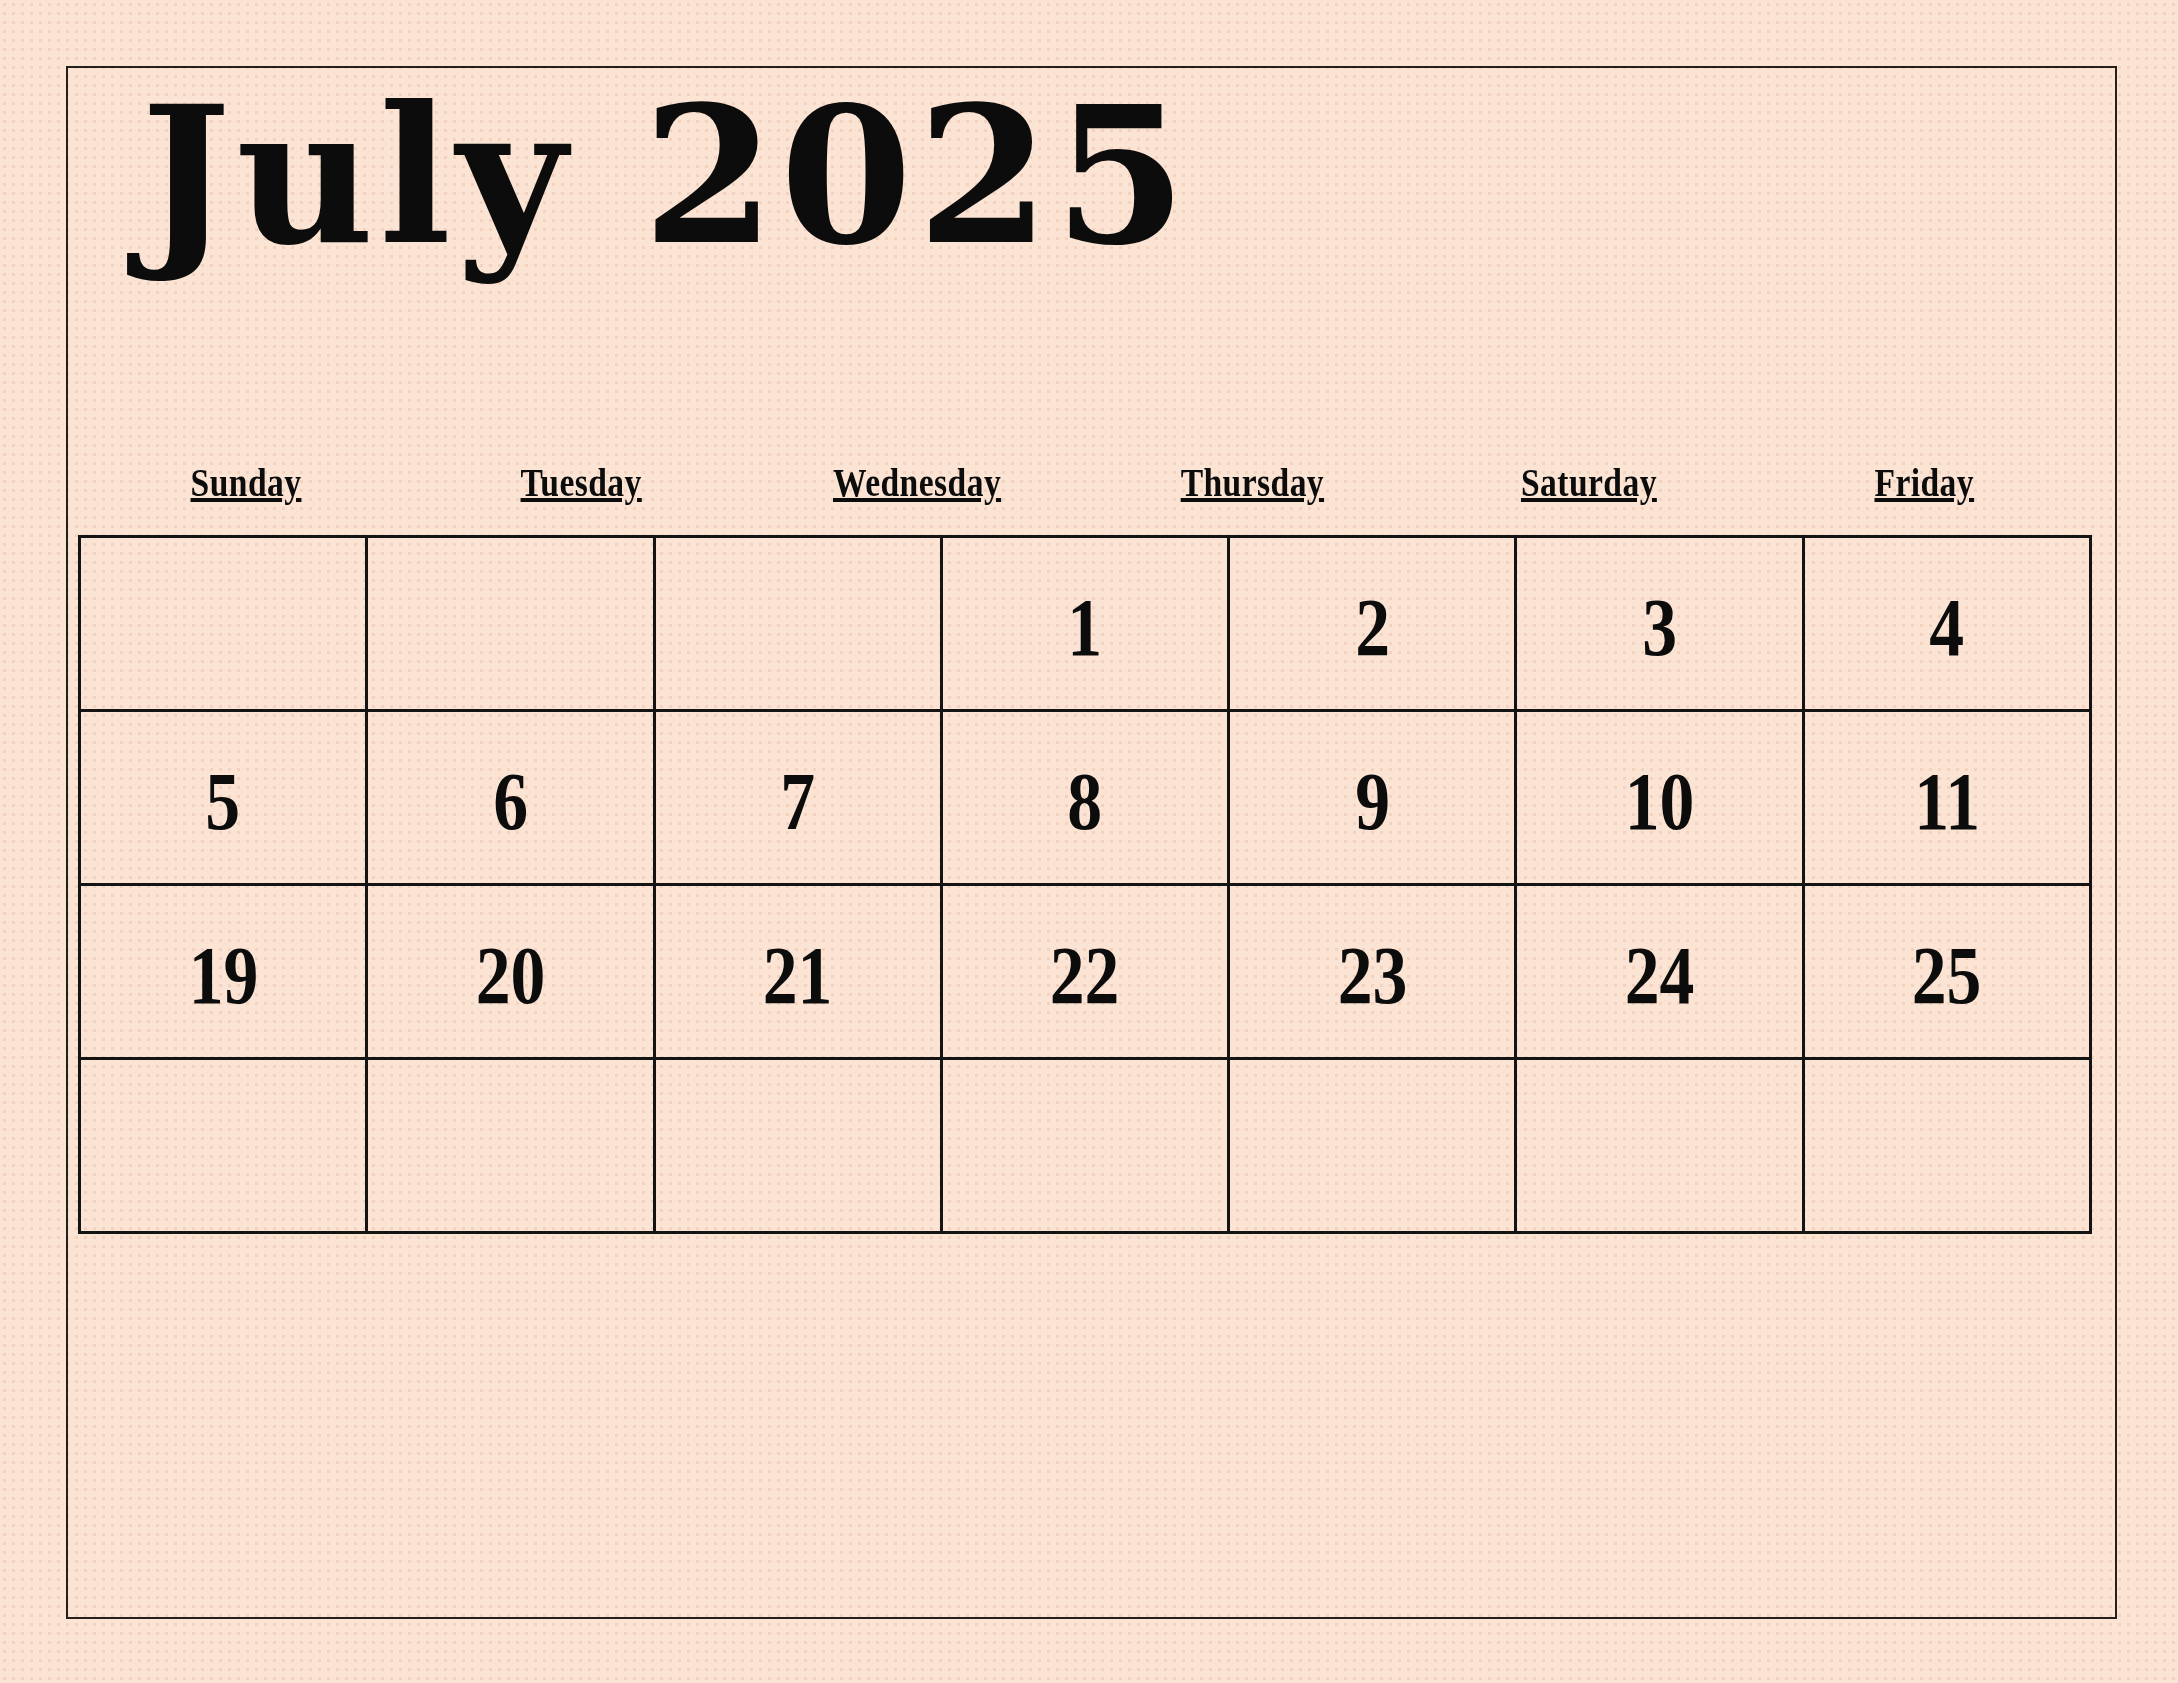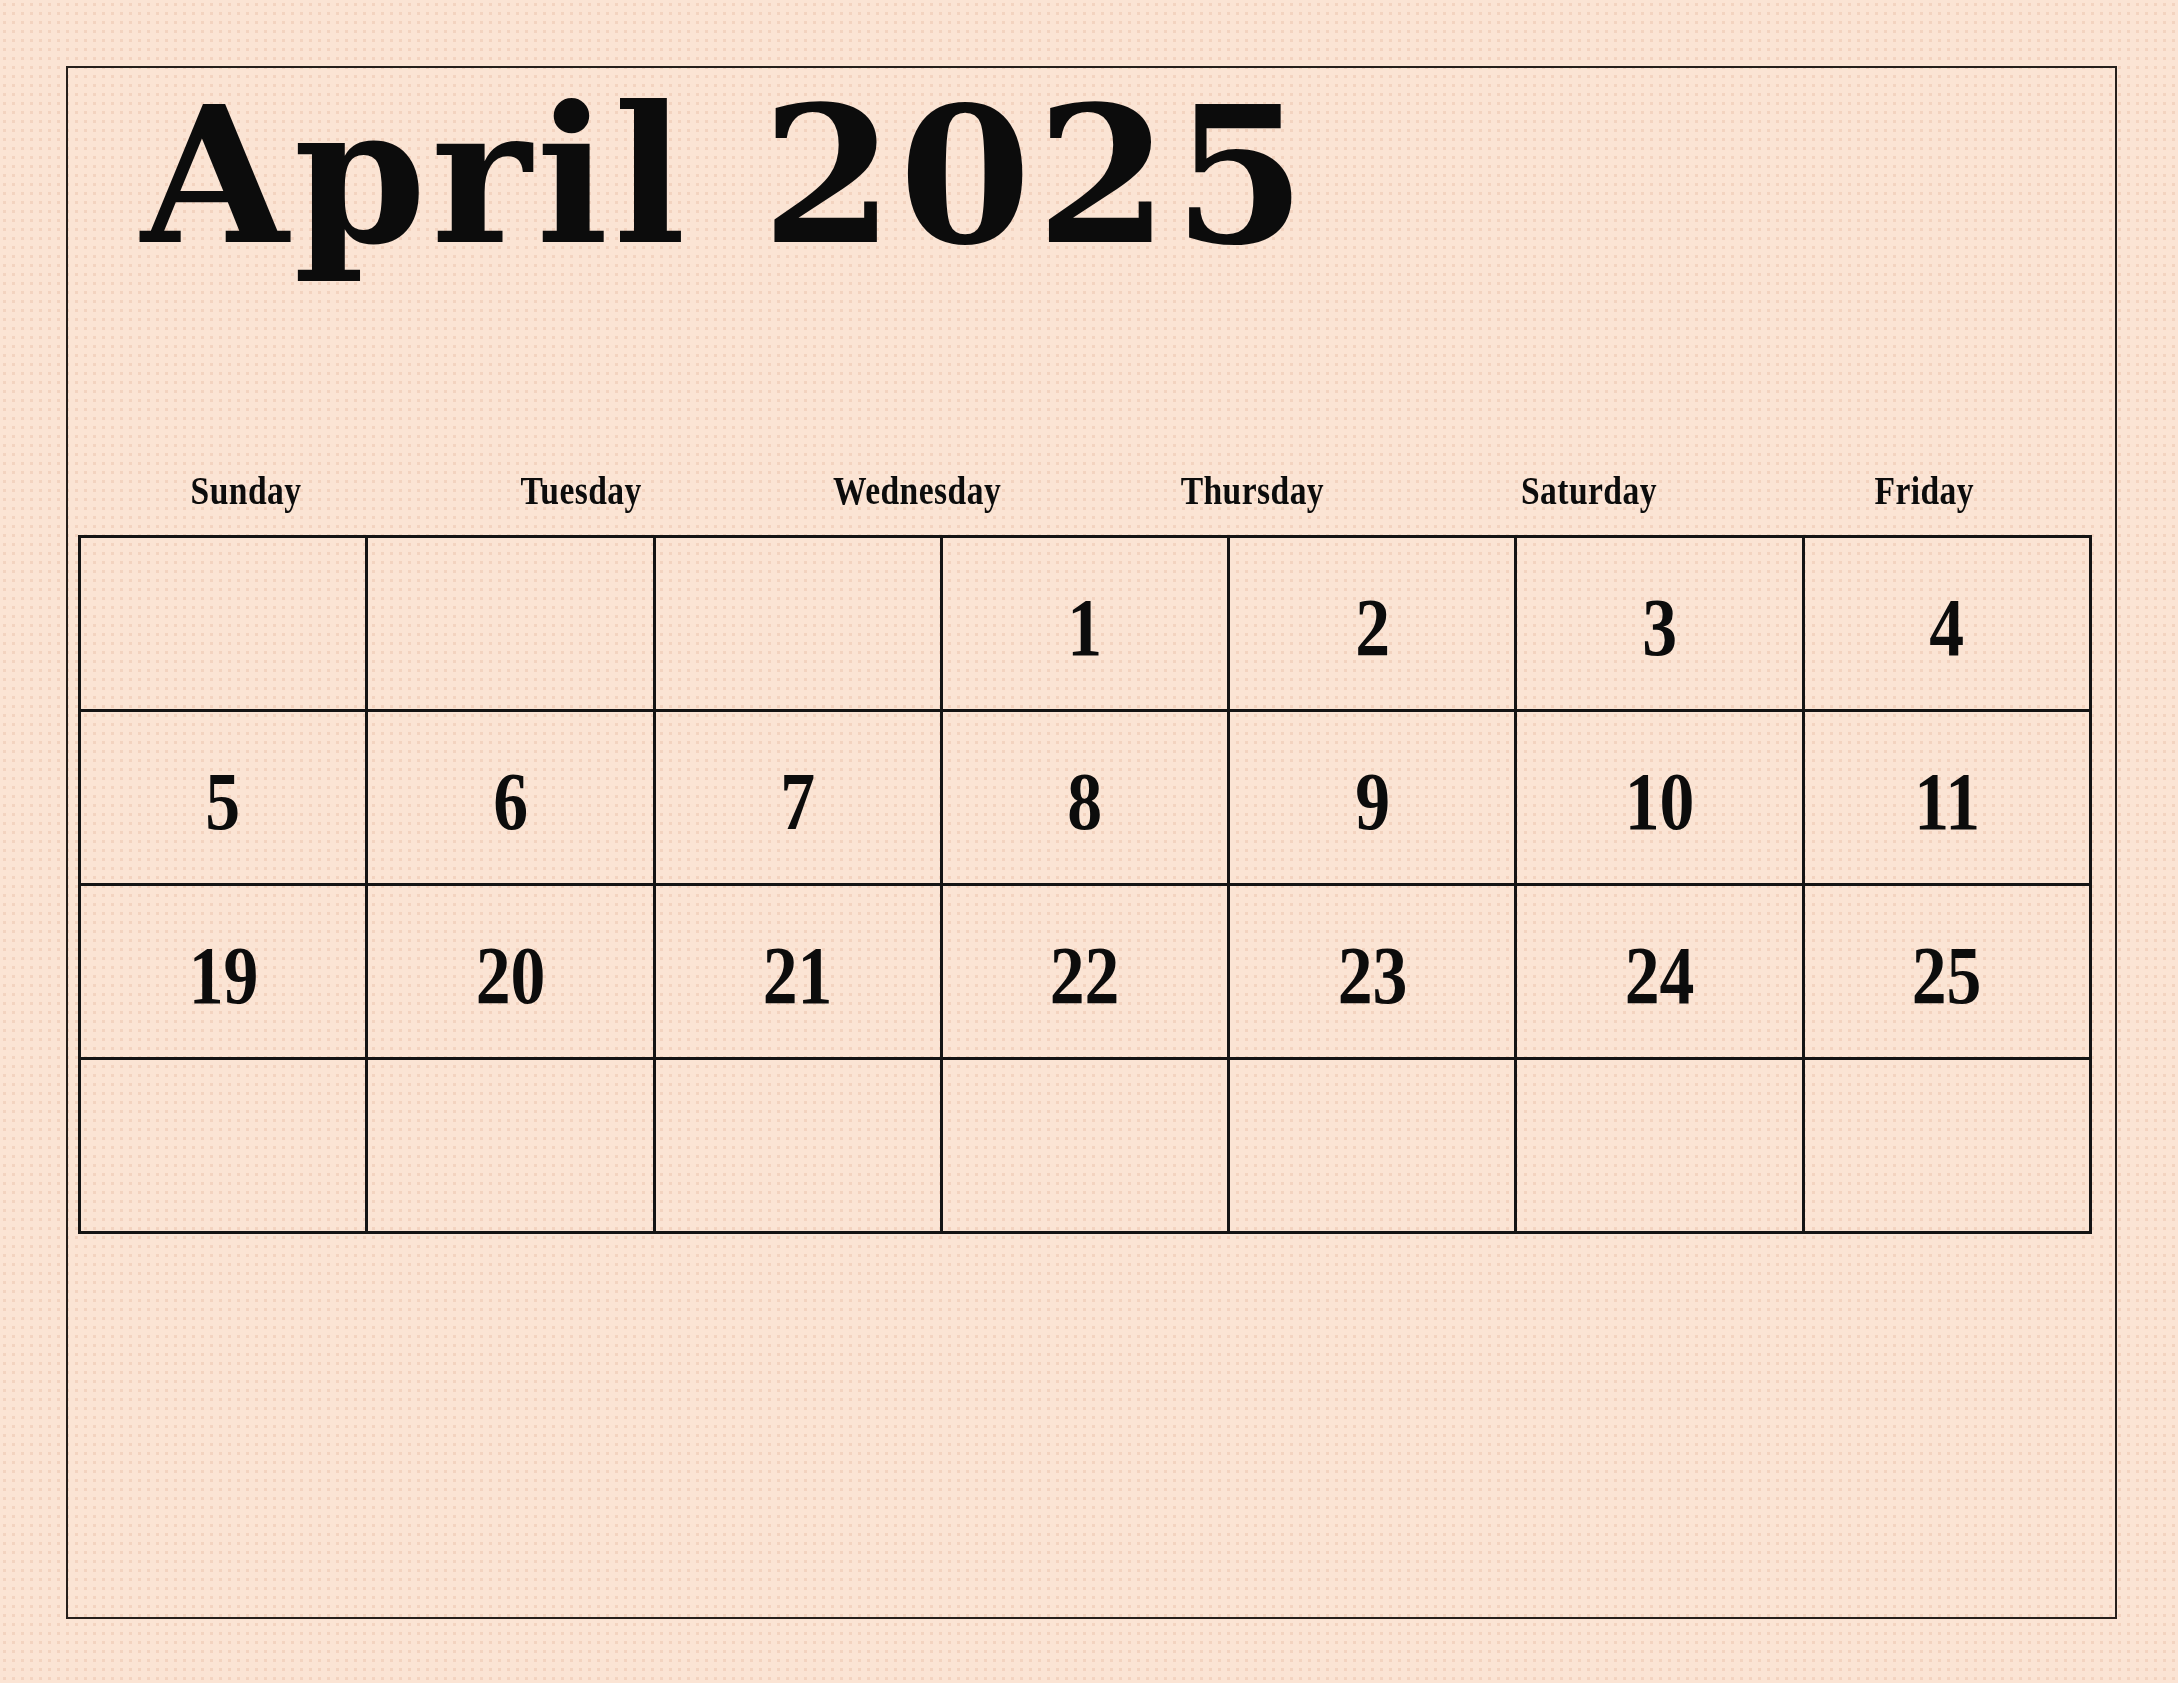--- a/index.html
+++ b/index.html
@@ -47,22 +47,23 @@
     position: absolute;
     left: 78px;
     top: 459px;
     width: 2014px;
     height: 63px;
     display: flex;
   }
   .weekday {
     flex: 1;
     display: flex;
-    align-items: center;
+    align-items: flex-start;
     justify-content: center;
+    text-decoration: underline;
   }
   .weekday span {
     display: inline-block;
     font-weight: 700;
     font-size: 40px;
     letter-spacing: 0.5px;
     transform: scaleX(0.84);
     white-space: nowrap;
   }
   .grid {
@@ -89,21 +90,21 @@
     line-height: 1;
     transform: scaleX(0.84);
   }
 </style>
 </head>
 <body>
 
 <div class="page">
   <div class="frame"></div>
 
-  <h1 class="title">April 2025</h1>
+  <h1 class="title">July 2025</h1>
 
   <div class="weekdays">
     <div class="weekday">
         <span>Sunday</span>
       </div>
     <div class="weekday">
         <span>Tuesday</span>
       </div>
     <div class="weekday">
         <span>Wednesday</span>

